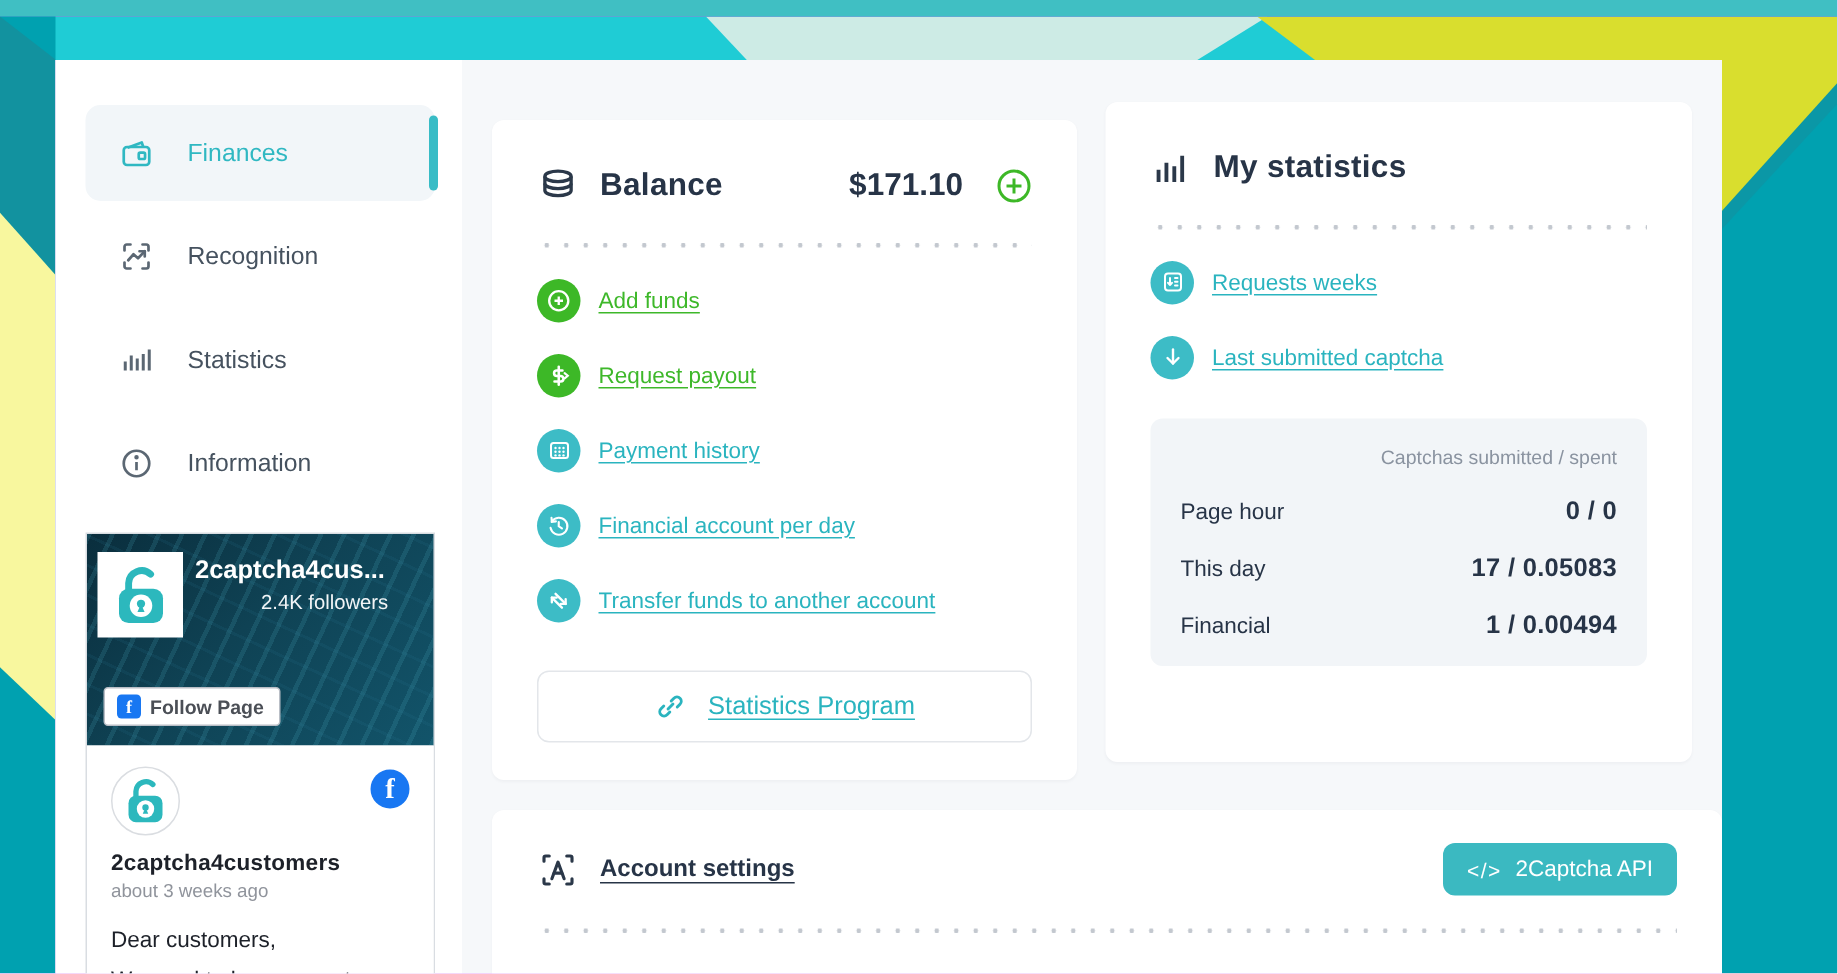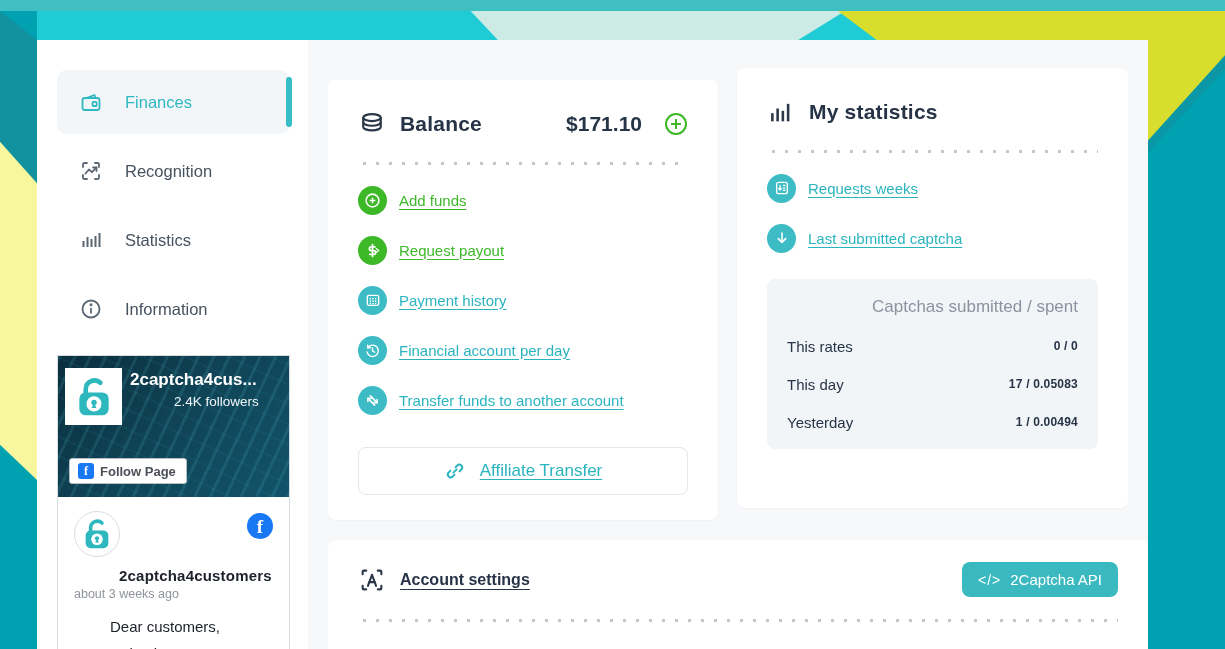--- a/index.html
+++ b/index.html
@@ -56,23 +56,23 @@
       border:1px solid #b9bec6; border-radius:3px; display:flex; align-items:center; gap:6px;
       font-size:13px; font-weight:bold; color:#4b4f56; cursor:pointer; }
   .fb-flag { width:16px; height:16px; background:#1877f2; border-radius:3px; color:#fff; font-weight:bold;
       font-size:12px; display:flex; align-items:flex-end; justify-content:center; line-height:15px; font-family:"Liberation Serif",serif; }
   .fb-post { position:relative; background:#fff; padding:14px 16px; }
   .fb-post-logo { width:46px; height:46px; border-radius:50%; border:1px solid #dadde1; display:flex;
       align-items:center; justify-content:center; }
   .fb-post-fbicon { position:absolute; right:16px; top:16px; width:26px; height:26px; border-radius:50%;
       background:#1877f2; color:#fff; font-weight:bold; font-size:19px; display:flex; align-items:flex-end;
       justify-content:center; line-height:25px; font-family:"Liberation Serif",serif; }
-  .fb-author { margin-top:10px; font-weight:bold; font-size:15px; color:#1d2129; letter-spacing:.2px;margin-left:45px; }
+  .fb-author { margin-top:10px; font-weight:bold; font-size:15px; color:#1d2129; letter-spacing:.2px; }
   .fb-time { margin-top:3px; font-size:12.5px; color:#90949c; }
-  .fb-text1 { margin-top:17px; font-size:15px; color:#1d2129;margin-left:36px; }
+  .fb-text1 { margin-top:17px; font-size:15px; color:#1d2129; }
   .fb-text2 { margin-top:10px; font-size:15px; color:#1d2129; }
 
   
   .card { position:absolute; background:#fff; border-radius:8px; box-shadow:0 1px 2px rgba(40,60,80,.04); }
   .card-balance { left:20px; top:40px; width:390px; height:440px; padding:24px 30px; }
   .card-stats   { left:429px; top:28px; width:391px; height:440px; padding:24px 30px; }
   .card-settings{ left:20px; top:500px; width:820px; height:170px; padding:22px 30px; }
 
   .card-head { display:flex; align-items:center; gap:14px; height:40px; }
   .card-title { font-size:21px; font-weight:bold; color:#273447; letter-spacing:.2px; }
@@ -92,24 +92,24 @@
   .lnk { font-size:15px; text-decoration:underline; text-underline-offset:3px; }
   .lnk.green { color:#3eb82a; }
   .lnk.teal { color:#2ab4bf; }
 
   .affiliate-box { margin-top:22px; height:48px; border:1px solid #e3e6ea; border-radius:8px; display:flex;
       align-items:center; justify-content:center; gap:14px; cursor:pointer; }
   .affiliate-box .aff-icon { width:22px; height:22px; color:#2ab4bf; }
   .affiliate-link { font-size:17px; color:#2ab4bf; text-decoration:underline; text-underline-offset:3px; }
 
   .stats-table { margin-top:16px; background:#f2f5f8; border-radius:8px; padding:14px 20px 8px 20px; }
-  .stats-thead { text-align:right; font-size:17px; color:#8a93a0; padding:4px 0 10px 0; }
+  .stats-thead { text-align:right; font-size:13px; color:#8a93a0; padding:4px 0 10px 0; }
   .stats-row { display:flex; align-items:center; justify-content:space-between; height:38px; }
   .stats-label { font-size:15px; color:#273447; }
-  .stats-value { font-size:12px; color:#273447; font-weight:bold; letter-spacing:.2px; }
+  .stats-value { font-size:17px; color:#273447; font-weight:bold; letter-spacing:.2px; }
 
   .settings-head { display:flex; align-items:center; gap:14px; }
   .settings-title { font-size:16px; font-weight:bold; color:#273447; text-decoration:underline;
       text-underline-offset:4px; cursor:pointer; }
   .api-btn { margin-left:auto; height:35px; padding:0 16px; background:#3bb9c1; border:none; border-radius:8px;
       color:#fff; font-size:15px; display:flex; align-items:center; gap:9px; cursor:pointer;
       font-family:"Liberation Sans",sans-serif; }
   .api-code { font-size:14px; letter-spacing:1px; }
   .settings-dotted { margin-top:22px; }
 
@@ -316,21 +316,21 @@
         </div>
 
         <div class="affiliate-box">
           <span class="aff-icon">
             <svg viewBox="0 0 24 24" fill="none" stroke="currentColor" stroke-width="2.1" stroke-linecap="round">
               <path d="M10.2 13.8 L13.8 10.2"></path>
               <path d="M12.5 8 l2 -2 a3.1 3.1 0 0 1 4.4 4.4 l-2 2"></path>
               <path d="M11.5 16 l-2 2 a3.1 3.1 0 0 1 -4.4 -4.4 l2 -2"></path>
             </svg>
           </span>
-          <a class="affiliate-link">Affiliate Transfer</a>
+          <a class="affiliate-link">Statistics Program</a>
         </div>
       </section>
 
       <section class="card card-stats">
         <div class="card-head">
           <span class="head-icon">
             <svg viewBox="0 0 24 24" fill="currentColor">
               <rect x="3.5" y="13" width="2.2" height="7"></rect>
               <rect x="8" y="9" width="2.2" height="11"></rect>
               <rect x="12.5" y="11" width="2.2" height="9"></rect>
@@ -358,29 +358,29 @@
               <path d="M12 4.5 v14"></path>
               <path d="M6.5 13 L12 18.5 L17.5 13"></path>
             </svg>
           </span>
           <a class="lnk teal">Last submitted captcha</a>
         </div>
 
         <div class="stats-table">
           <div class="stats-thead">Captchas submitted / spent</div>
           <div class="stats-row">
-            <span class="stats-label">This rates</span>
+            <span class="stats-label">Page hour</span>
             <span class="stats-value">0 / 0</span>
           </div>
           <div class="stats-row">
             <span class="stats-label">This day</span>
             <span class="stats-value">17 / 0.05083</span>
           </div>
           <div class="stats-row">
-            <span class="stats-label">Yesterday</span>
+            <span class="stats-label">Financial</span>
             <span class="stats-value">1 / 0.00494</span>
           </div>
         </div>
       </section>
 
       <section class="card card-settings">
         <div class="settings-head">
           <span class="head-icon">
             <svg viewBox="0 0 24 24" fill="none" stroke="#2b3849" stroke-width="1.8" stroke-linecap="round" stroke-linejoin="round">
               <path d="M4 7 V5 a1 1 0 0 1 1 -1 h2"></path>

